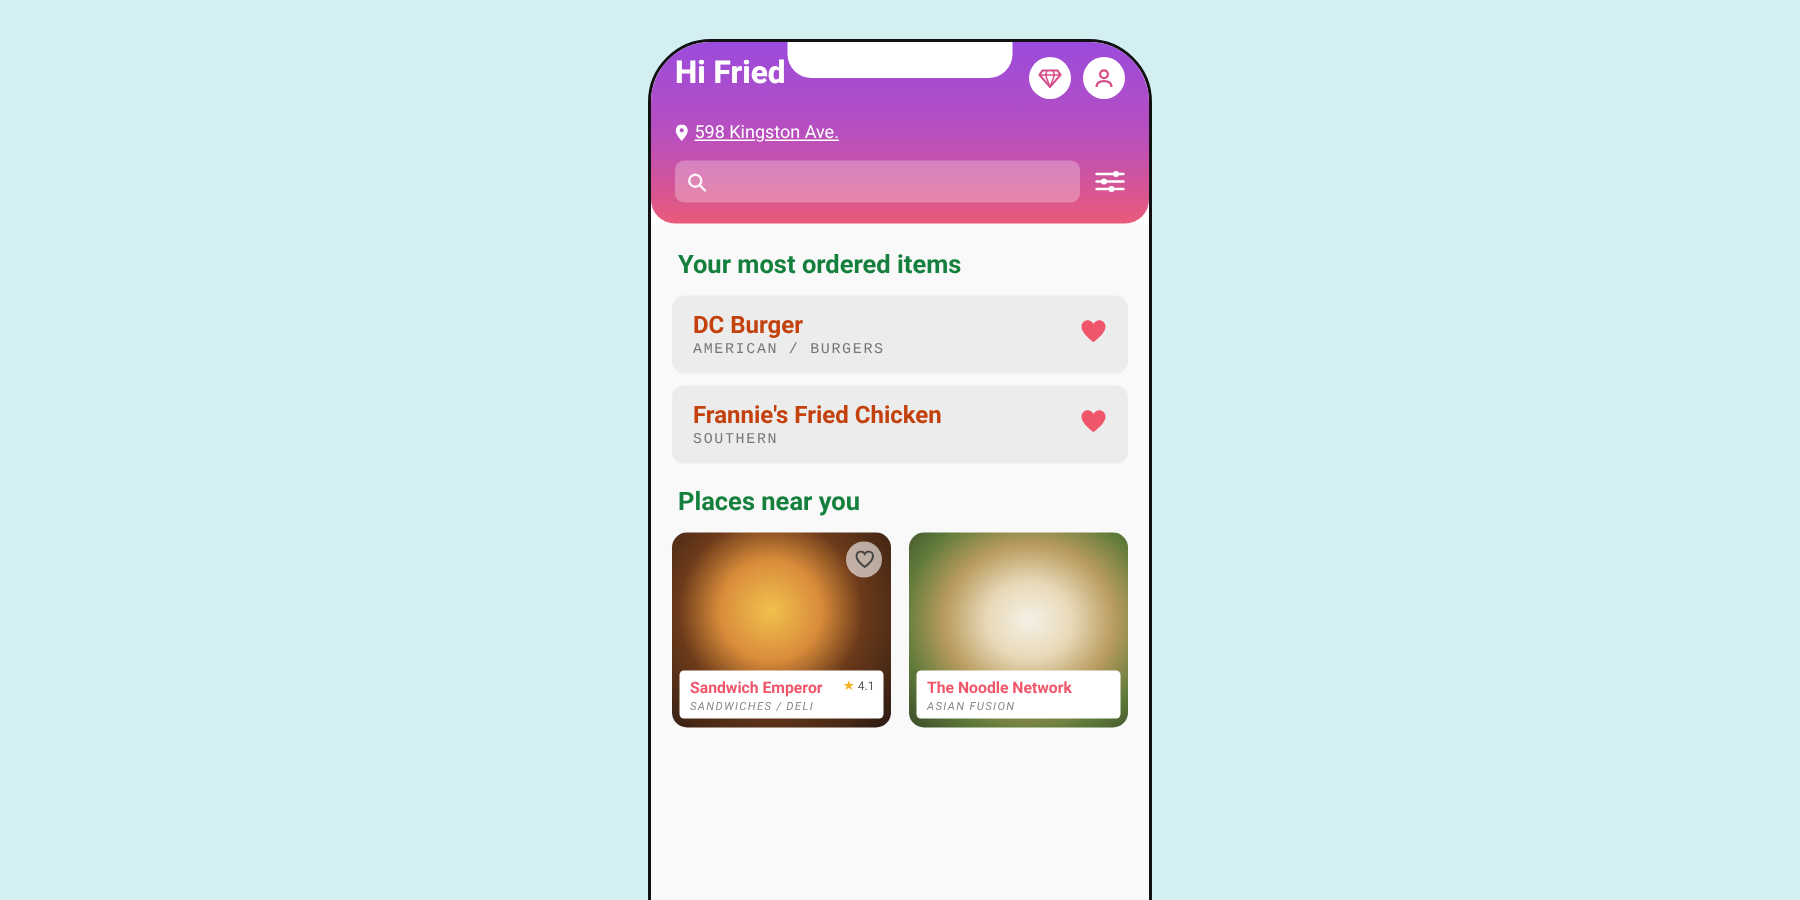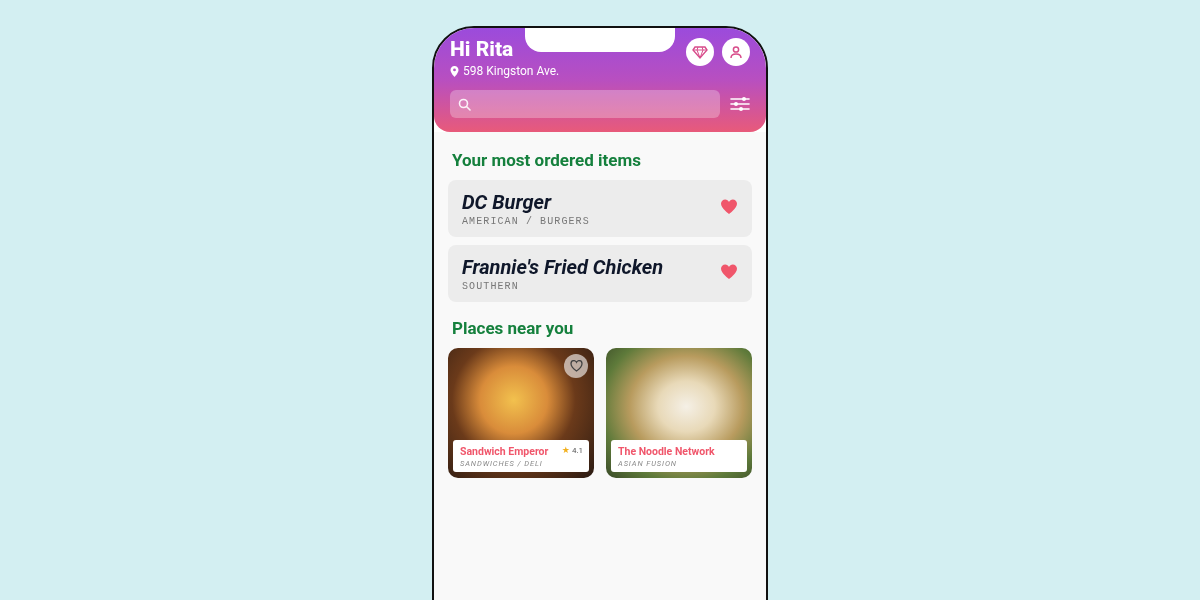--- a/index.html
+++ b/index.html
@@ -56,21 +56,22 @@
     justify-content: space-between;
     align-items: flex-start;
   }
   .greeting { font-size: 21px; font-weight: 800; line-height:1.1; }
   .address {
     display: flex;
     align-items: center;
     gap: 4px;
     font-size: 12px;
     font-weight: 400;
-    margin-top: 3px;
+    margin-top: 20px;
+    text-decoration: underline;
   }
   .header-icons { display: flex; gap: 8px; }
   .circle-btn {
     width: 28px; height: 28px;
     background: #fff;
     border-radius: 50%;
     display: flex; align-items:center; justify-content:center;
     cursor: pointer;
   }
   .search-row {
@@ -108,24 +109,23 @@
     background: #ececec;
     border-radius: 8px;
     padding: 10px 14px;
     display: flex;
     justify-content: space-between;
     align-items: center;
     margin-bottom: 8px;
     cursor: pointer;
   }
   .item-name {
-    color: #0f172a;
+    color: #c2410c;
     font-weight: 700;
-    font-size: 20px;
-    font-style: italic;
+    font-size: 16px;
   }
   .item-cat {
     color: #777;
     font-size: 10px;
     letter-spacing: 1.1px;
     text-transform: uppercase;
     margin-top: 2px;
     font-family: Liberation Mono, monospace;
   }
   .heart { color: #f0566b; cursor:pointer; }
@@ -195,21 +195,21 @@
 </head>
 <body>
 
 <div class="phone">
   <div class="notch"></div>
 
   <div class="header">
 
     <div class="greeting-row">
       <div>
-        <div class="greeting">Hi Rita</div>
+        <div class="greeting">Hi Fried</div>
         <div class="address">
           <svg width="9" height="11" viewBox="0 0 9 11">
               <path d="M4.5 0 C2 0 0.5 1.8 0.5 4 C0.5 7 4.5 11 4.5 11 C4.5 11 8.5 7 8.5 4 C8.5 1.8 7 0 4.5 0 Z M4.5 5.3 A1.4 1.4 0 1 1 4.5 2.5 A1.4 1.4 0 0 1 4.5 5.3 Z" fill="#fff"></path>
             </svg>
           <span>598 Kingston Ave.</span>
         </div>
       </div>
       <div class="header-icons">
         <div class="circle-btn">
           <svg width="16" height="16" viewBox="0 0 16 16">

